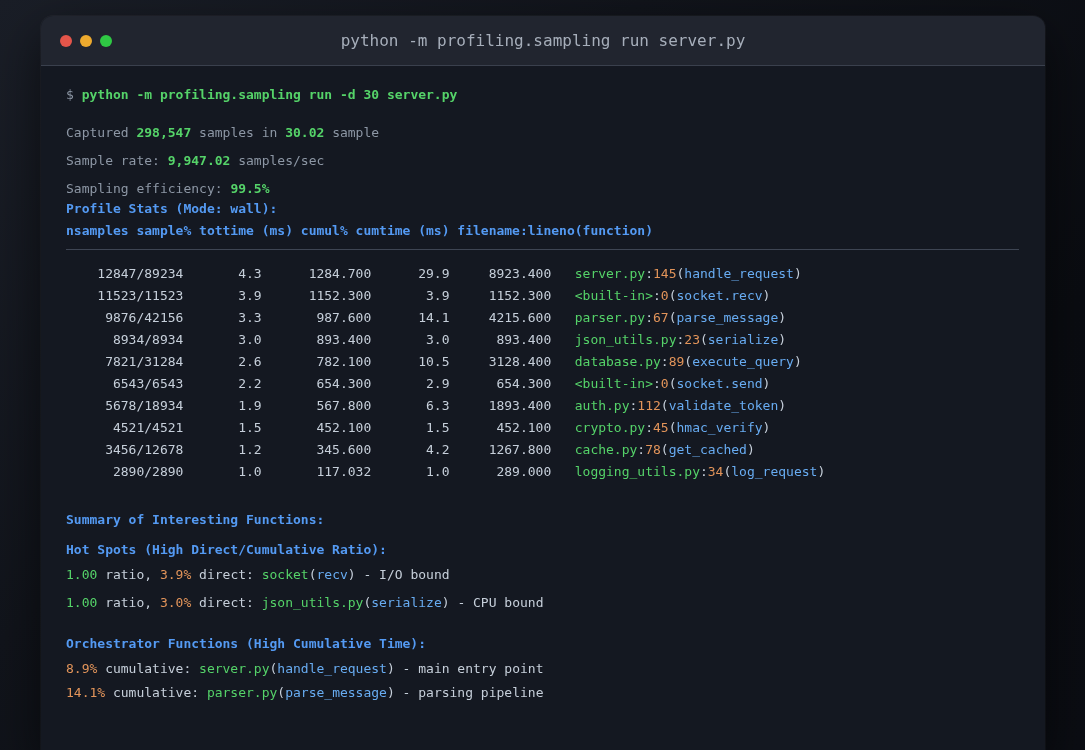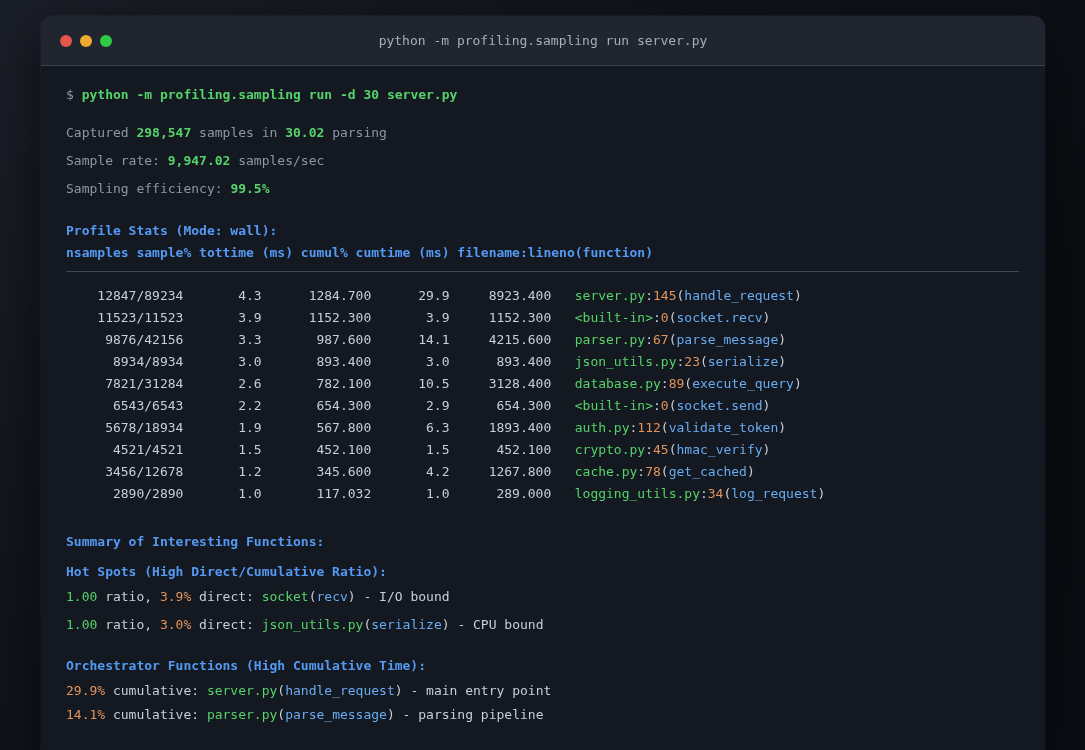--- a/index.html
+++ b/index.html
@@ -16,40 +16,40 @@
   }
   .titlebar {
     height:50px; background:#21252f; border-bottom:1px solid #3a404d;
     display:flex; align-items:center; padding:0 19px;
   }
   .lights { display:flex; gap:8px; width:52px; flex:0 0 auto; }
   .light { width:12px; height:12px; border-radius:50%; border:none; padding:0; cursor:pointer; }
   .light.red    { background: var(--traffic-red, #e4554a); }
   .light.yellow { background: var(--traffic-yellow, #edaa2e); }
   .light.green  { background: var(--traffic-green, #2fc944); }
-  .title { flex:1; text-align:center; color:#a6aeba; font-size:13px; white-space:pre; }
+  .title { flex:1; text-align:center; color:#a6aeba; font-size:16px; white-space:pre; }
   .spacer { width:52px; flex:0 0 auto; }
 
   .term { padding:19px 26px 0 25px; font-size:13px; }
   .line { white-space:pre; line-height:20px; color:var(--foreground, #c6cfda); }
   .trow { white-space:pre; line-height:22px; color:var(--foreground, #c6cfda); }
   .sline { white-space:pre; line-height:28px; color:var(--foreground, #c6cfda); }
   .oline { white-space:pre; line-height:24px; color:var(--foreground, #c6cfda); }
 
   .dim { color:var(--dim, #8d97a5); }
   .grn { color:var(--green, #55d369); }
   .org { color:var(--orange, #e2945a); }
   .blu { color:var(--heading-blue, #549af3); }
   .fnb { color:var(--function-blue, #68acf2); }
   .fg  { color:var(--foreground, #c6cfda); }
   .b   { font-weight:bold; }
 
   .mt18 { margin-top:18px; }
   .mt8  { margin-top:8px; }
-  .mt22 { margin-top:22px; }
+  .mt22 { }
   .mt2  { margin-top:2px; }
   .mt27 { margin-top:27px; }
   .mt14 { margin-top:10px; }
   .mt17 { margin-top:17px; }
   .divider { margin-top:8px; border-top:1px solid #3e4553; height:0; }
   .table { margin-top:13px; }
   .hot-list { margin-top:1px; }
   .orch-list { margin-top:3px; }
 </style>
 </head>
@@ -62,21 +62,21 @@
       <button class="light yellow"></button>
       <button class="light green"></button>
     </div>
     <div class="title">python -m profiling.sampling run server.py</div>
     <div class="spacer"></div>
   </div>
 
   <div class="term">
     <div class="line"><span class="dim">$ </span><span class="grn b">python -m profiling.sampling run -d 30 server.py</span></div>
 
-    <div class="line mt18"><span class="dim">Captured </span><span class="grn b">298,547</span><span class="dim"> samples in </span><span class="grn b">30.02</span><span class="dim"> parsing</span></div>
+    <div class="line mt18"><span class="dim">Captured </span><span class="grn b">298,547</span><span class="dim"> samples in </span><span class="grn b">30.02</span><span class="dim"> sample</span></div>
 
     <div class="line mt8"><span class="dim">Sample rate: </span><span class="grn b">9,947.02</span><span class="dim"> samples/sec</span></div>
 
     <div class="line mt8"><span class="dim">Sampling efficiency: </span><span class="grn b">99.5%</span></div>
 
     <div class="line blu b mt22">Profile Stats (Mode: wall):</div>
     <div class="line blu b mt2">nsamples sample% tottime (ms) cumul% cumtime (ms) filename:lineno(function)</div>
     <div class="divider"></div>
 
     <div class="table">
@@ -95,17 +95,17 @@
     <div class="line blu b mt27">Summary of Interesting Functions:</div>
 
     <div class="line blu b mt14">Hot Spots (High Direct/Cumulative Ratio):</div>
     <div class="hot-list">
         <div class="sline"><span class="grn">1.00</span><span class="fg"> ratio, </span><span class="org">3.9%</span><span class="fg"> direct: </span><span class="grn">socket</span><span class="fg">(</span><span class="fnb">recv</span><span class="fg">) - I/O bound</span></div>
         <div class="sline"><span class="grn">1.00</span><span class="fg"> ratio, </span><span class="org">3.0%</span><span class="fg"> direct: </span><span class="grn">json_utils.py</span><span class="fg">(</span><span class="fnb">serialize</span><span class="fg">) - CPU bound</span></div>
       </div>
 
     <div class="line blu b mt17">Orchestrator Functions (High Cumulative Time):</div>
     <div class="orch-list">
-        <div class="oline"><span class="org">29.9%</span><span class="fg"> cumulative: </span><span class="grn">server.py</span><span class="fg">(</span><span class="fnb">handle_request</span><span class="fg">) - main entry point</span></div>
+        <div class="oline"><span class="org">8.9%</span><span class="fg"> cumulative: </span><span class="grn">server.py</span><span class="fg">(</span><span class="fnb">handle_request</span><span class="fg">) - main entry point</span></div>
         <div class="oline"><span class="org">14.1%</span><span class="fg"> cumulative: </span><span class="grn">parser.py</span><span class="fg">(</span><span class="fnb">parse_message</span><span class="fg">) - parsing pipeline</span></div>
       </div>
   </div>
 </div>
 
 </body></html>

